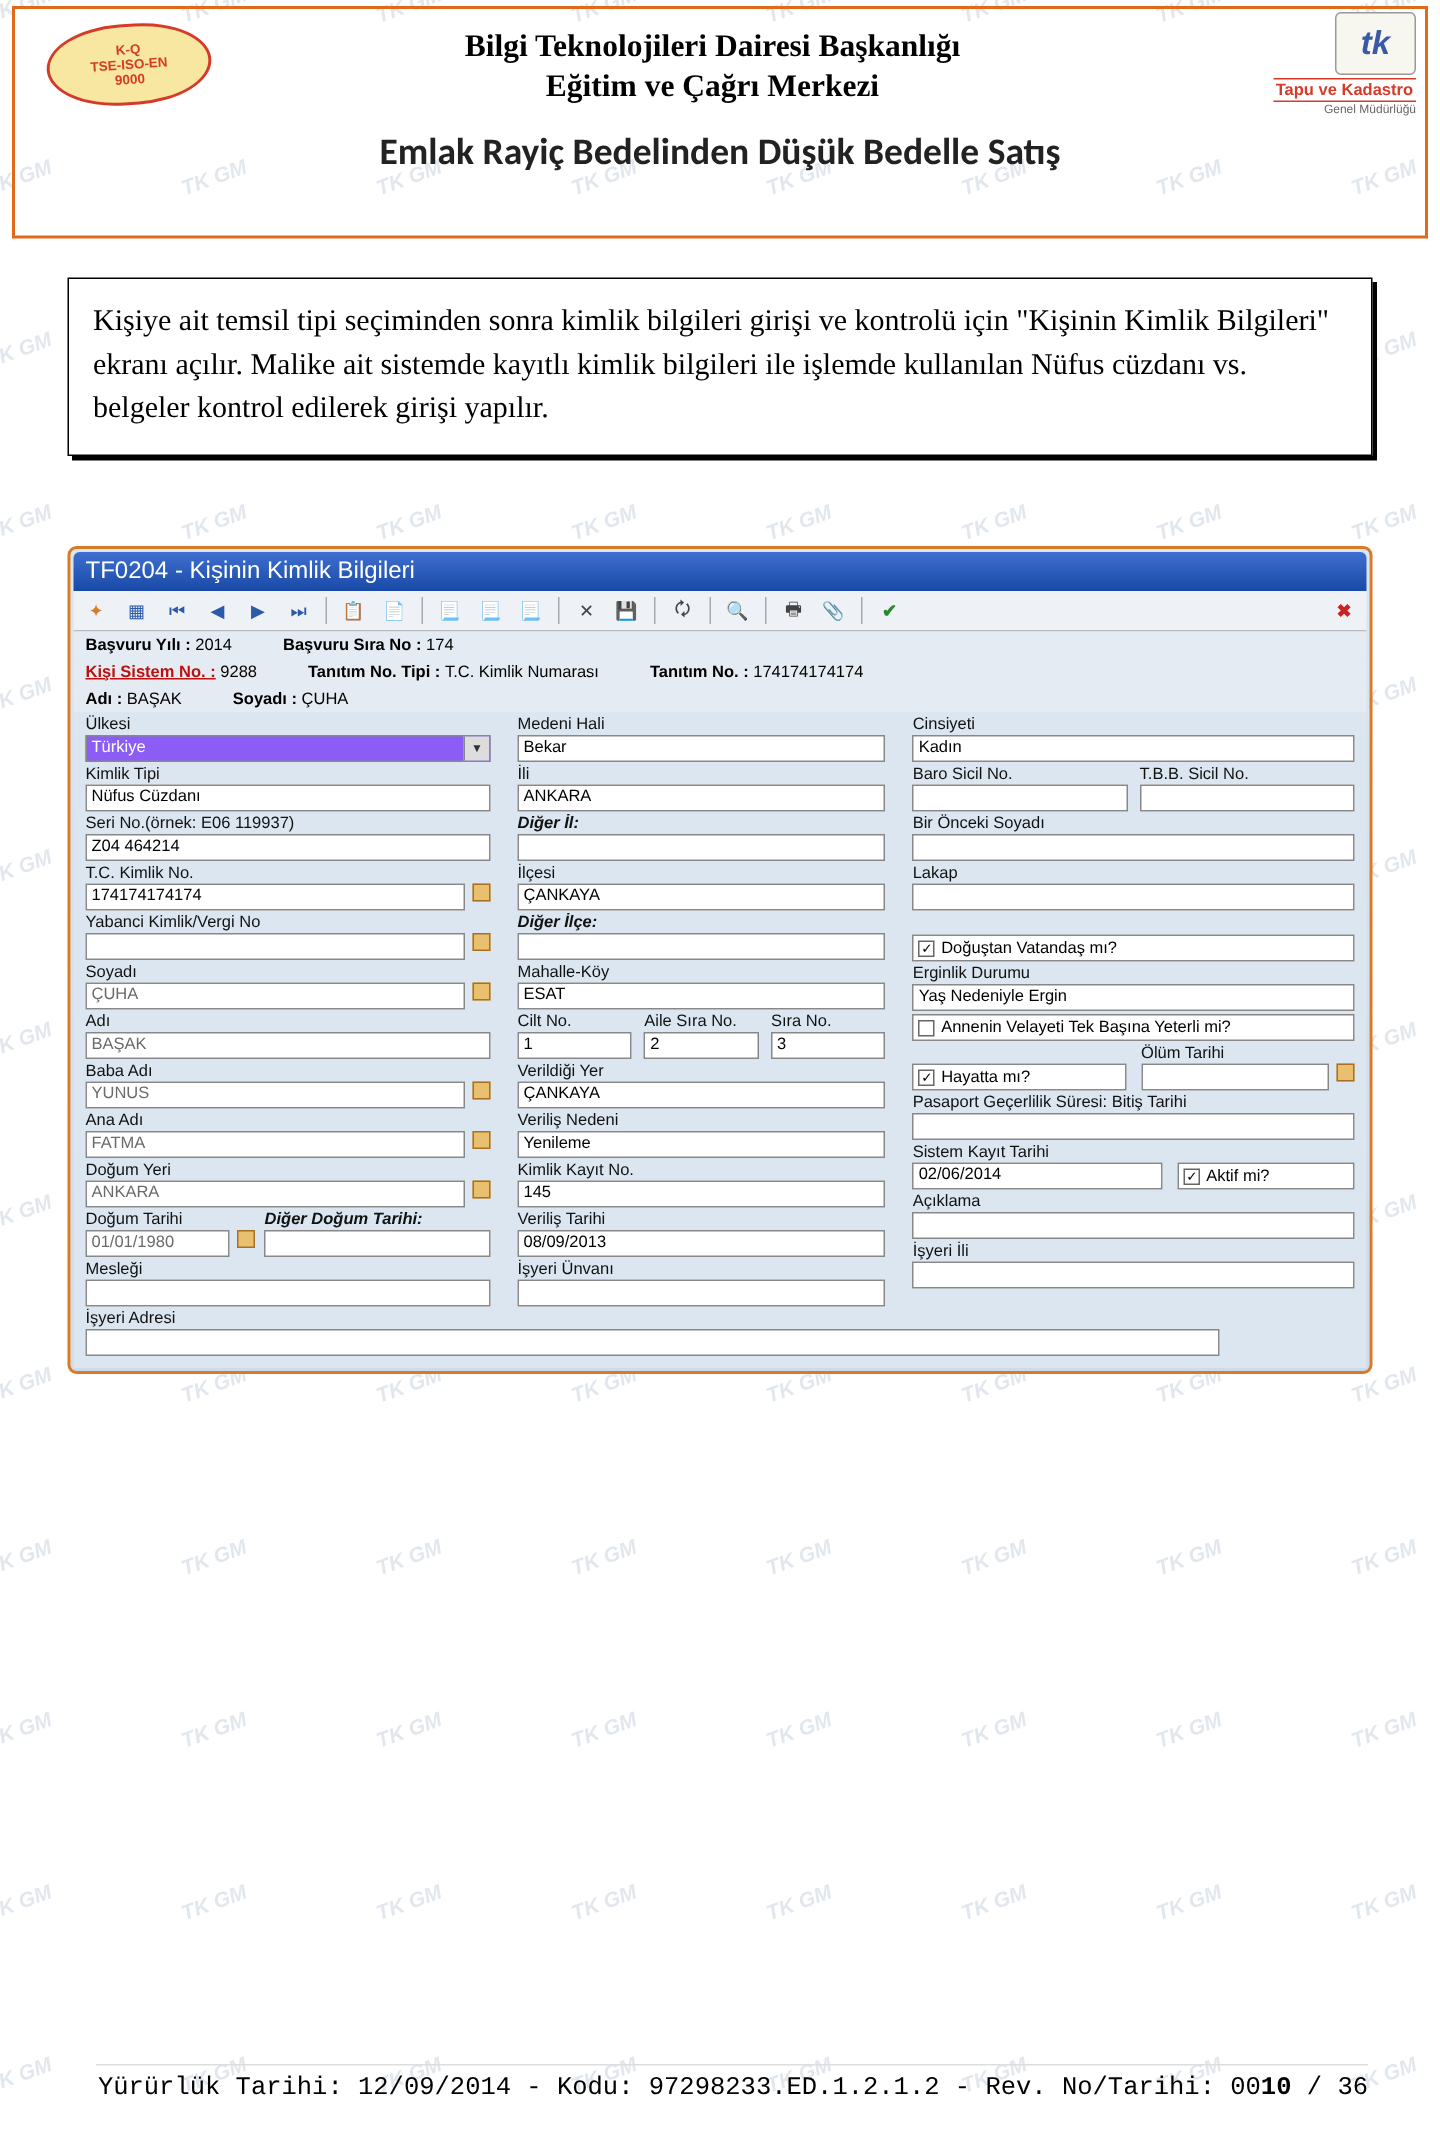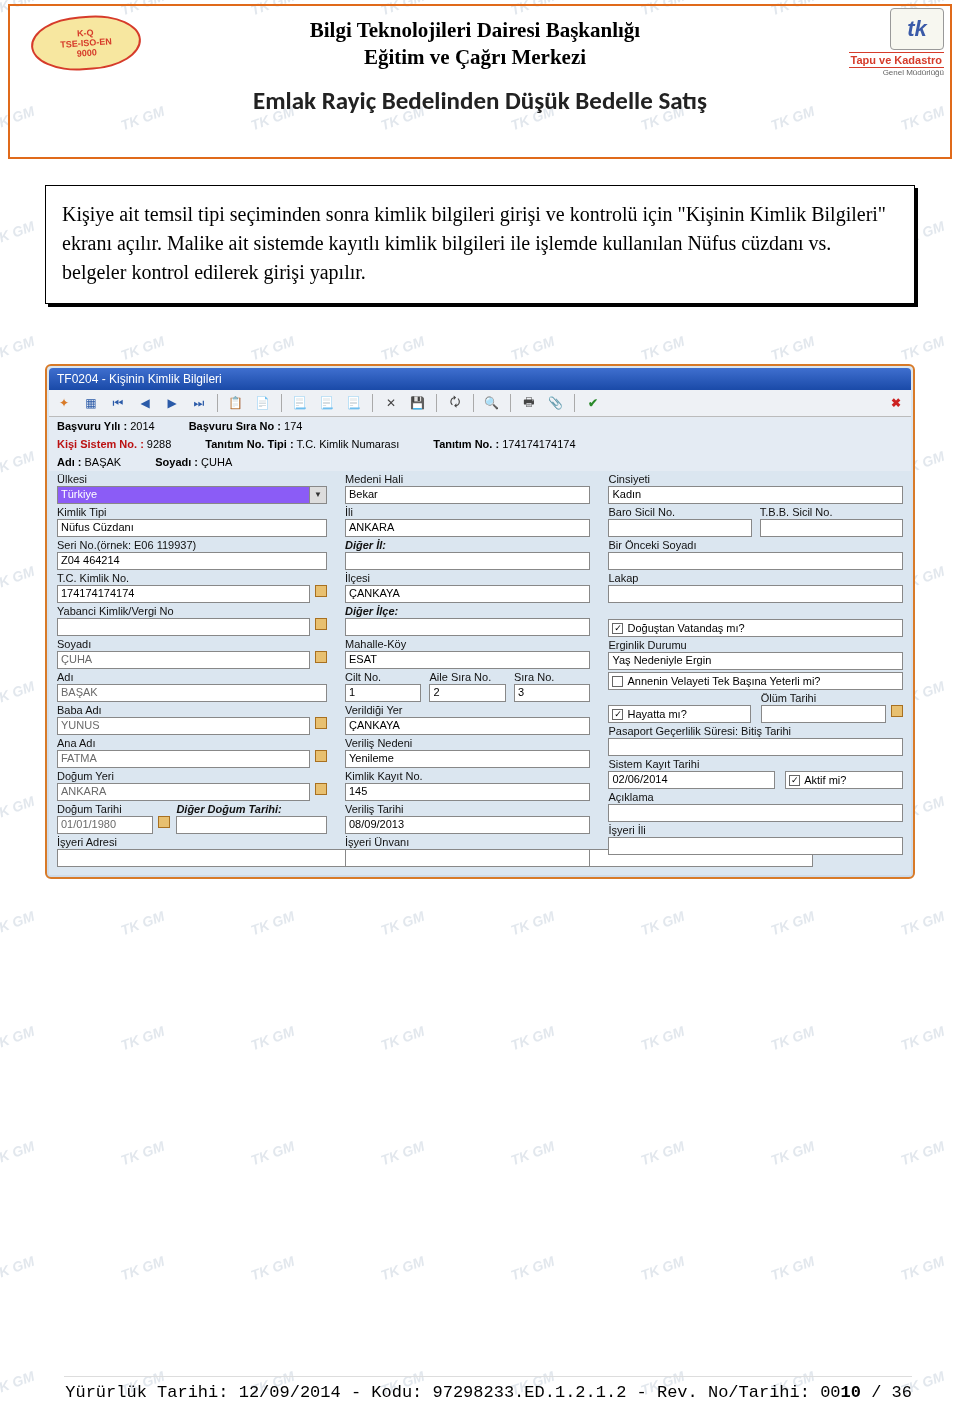--- a/index.html
+++ b/index.html
@@ -12,30 +12,30 @@
   .iso-badge { width: 110px; height: 54px; background: #f7e7a0; border: 2px solid #d63b2a; border-radius: 50% / 55%; transform: rotate(-4deg); display: flex; flex-direction: column; align-items: center; justify-content: center; font-size: 9px; color: #d63b2a; font-weight: bold; }
   .header-center { flex: 1; text-align: center; font-family: "Times New Roman", serif; font-weight: bold; line-height: 1.25; font-size: 21px; padding-top: 2px; }
   .logo-right { width: 150px; display: flex; flex-direction: column; align-items: flex-end; font-size: 9px; }
   .tk-logo { width: 54px; height: 42px; border: 1px solid #999; border-radius: 4px; display:flex; align-items:center; justify-content:center; font-size: 22px; font-weight: bold; font-style: italic; color:#3a5aa8; background: #f7f7f0; }
   .tk-text { color:#d63b2a; font-weight:bold; font-size:11px; border-top:1px solid #d63b2a; border-bottom:1px solid #d63b2a; margin-top:2px; padding:1px 2px; }
   .tk-sub { color:#666; font-size:8px; }
   .subtitle-bar { text-align: center; font-family: Calibri, sans-serif; font-weight: bold; font-size: 25px; padding: 6px 0 8px; color:#222; }
   .content { position: absolute; top: 185px; left: 45px; right: 45px; z-index: 2; }
   .note-box { border: 1px solid #000; padding: 14px 16px 16px; font-family: "Times New Roman", serif; font-size: 20px; line-height: 1.45; box-shadow: 3px 3px 0 #000; background: #fff; }
   .screenshot { margin-top: 60px; border: 2px solid #d87a28; border-radius: 6px; background: linear-gradient(#dbe6f0,#cfdbe8); padding: 2px; font-size: 11px; }
-  .win-title { background: linear-gradient(#3f6fcf,#1a4aa8); color:#fff; padding: 4px 8px; font-size: 12px; border-radius: 4px 4px 0 0; }
+  .win-title { background: linear-gradient(#3f6fcf,#1a4aa8); color:#fff; padding: 4px 8px; font-size: 16px; border-radius: 4px 4px 0 0; }
   .toolbar { background:#eef1f5; padding: 4px 6px; display:flex; gap:9px; align-items:center; border-bottom:1px solid #bbb; font-size:12px; color:#444; }
   .toolbar span { display:inline-flex; width:18px; height:18px; align-items:center; justify-content:center; }
   .tb-sep { border-left:1px solid #aaa; height:20px; width:1px !important; padding:0; }
   .tb-green { color:#2a8a2a; font-weight:bold; }
   .tb-red { color:#c22; font-weight:bold; }
   .tb-blue { color:#2a5aa8; }
   .info-bar { background:#e4ebf3; padding: 3px 8px; display:flex; gap: 34px; color:#000; }
   .info-bar b { font-weight:bold; }
-  .info-bar .redlbl { color:#b11; font-weight:bold; }
+  .info-bar .redlbl { color:#b11; font-weight:bold;text-decoration:underline; }
   .form-body { background:#dbe6f0; padding: 2px 8px 6px; display:grid; grid-template-columns: 1.1fr 1fr 1.2fr; column-gap: 18px; }
   .fcol > .fld { margin-bottom: 2px; }
   .fld label { display:block; font-size: 11px; color:#111; margin-bottom:1px; }
   .fld label i { font-style: italic; font-weight:bold; }
   .inp { width: 100%; height: 18px; background:#fff; border:1px solid #888; font-size:11px; padding: 1px 3px; font-family: Tahoma, sans-serif; }
   .inp.sel { background:#8b5cf6; color:#fff; }
   .inp.combo { position: relative; }
   .inp.combo::after { content:"▼"; position:absolute; right:0; top:0; width:16px; height:16px; background:#ddd; border-left:1px solid #888; text-align:center; font-size:8px; line-height:16px; color:#333; }
   .inp.ro { color:#6a6a6a; }
   .row2 { display:flex; gap:8px; }
@@ -297,20 +297,24 @@
                   <span class="small-btn"></span>
                 </div>
               </div>
             <div style="flex:1">
                 <label><i>Diğer Doğum Tarihi:</i></label>
               <div class="inp"></div>
               </div>
         </div>
           </div>
         <div class="fld">
+            <label>Mesleği</label>
+          <div class="inp"></div>
+          </div>
+        <div class="fld">
             <label>İşyeri Adresi</label>
           <div class="inp" style="width:280%"></div>
           </div>
       </div>
 
       <div class="fcol">
         <div class="fld">
             <label>Medeni Hali</label>
           <div class="inp">Bekar</div>
           </div>

